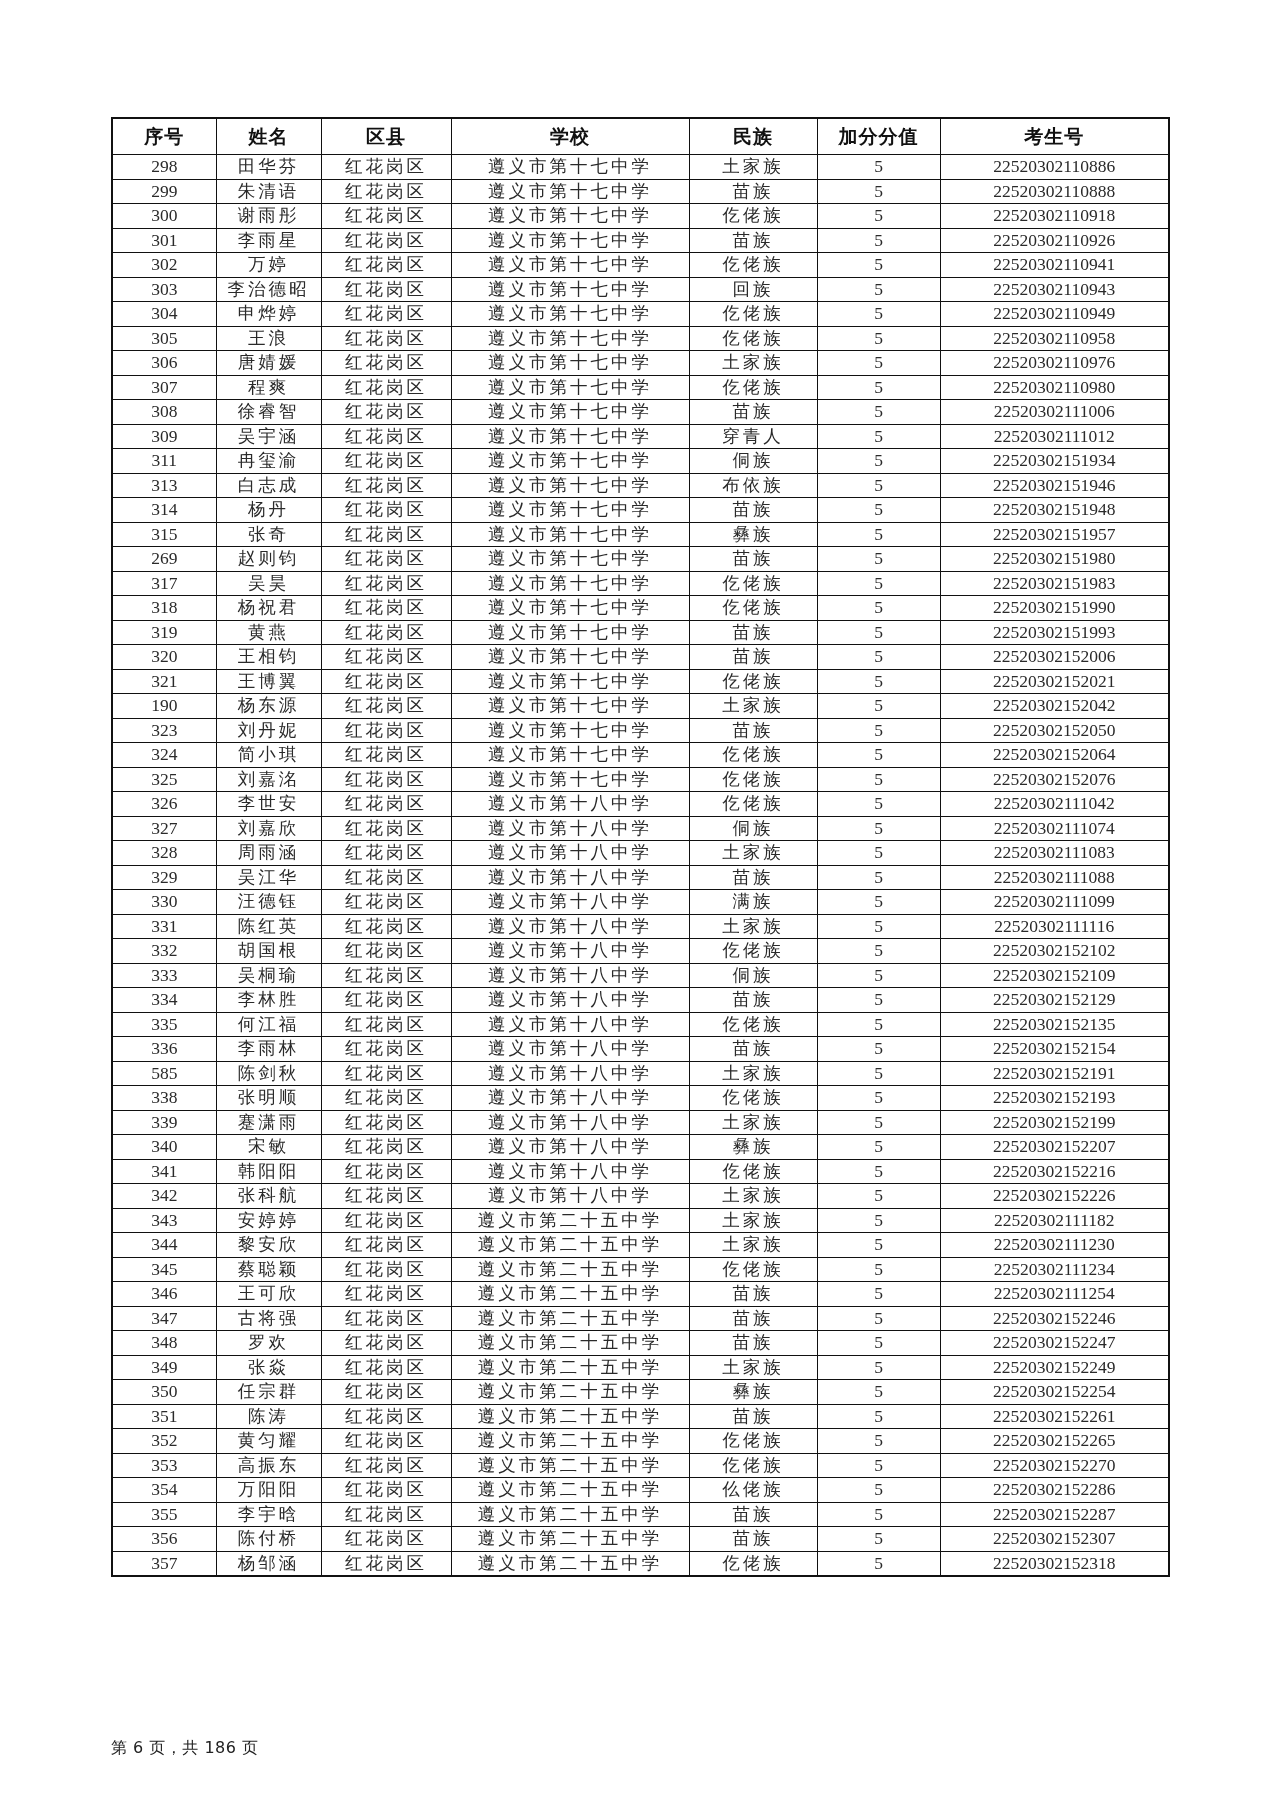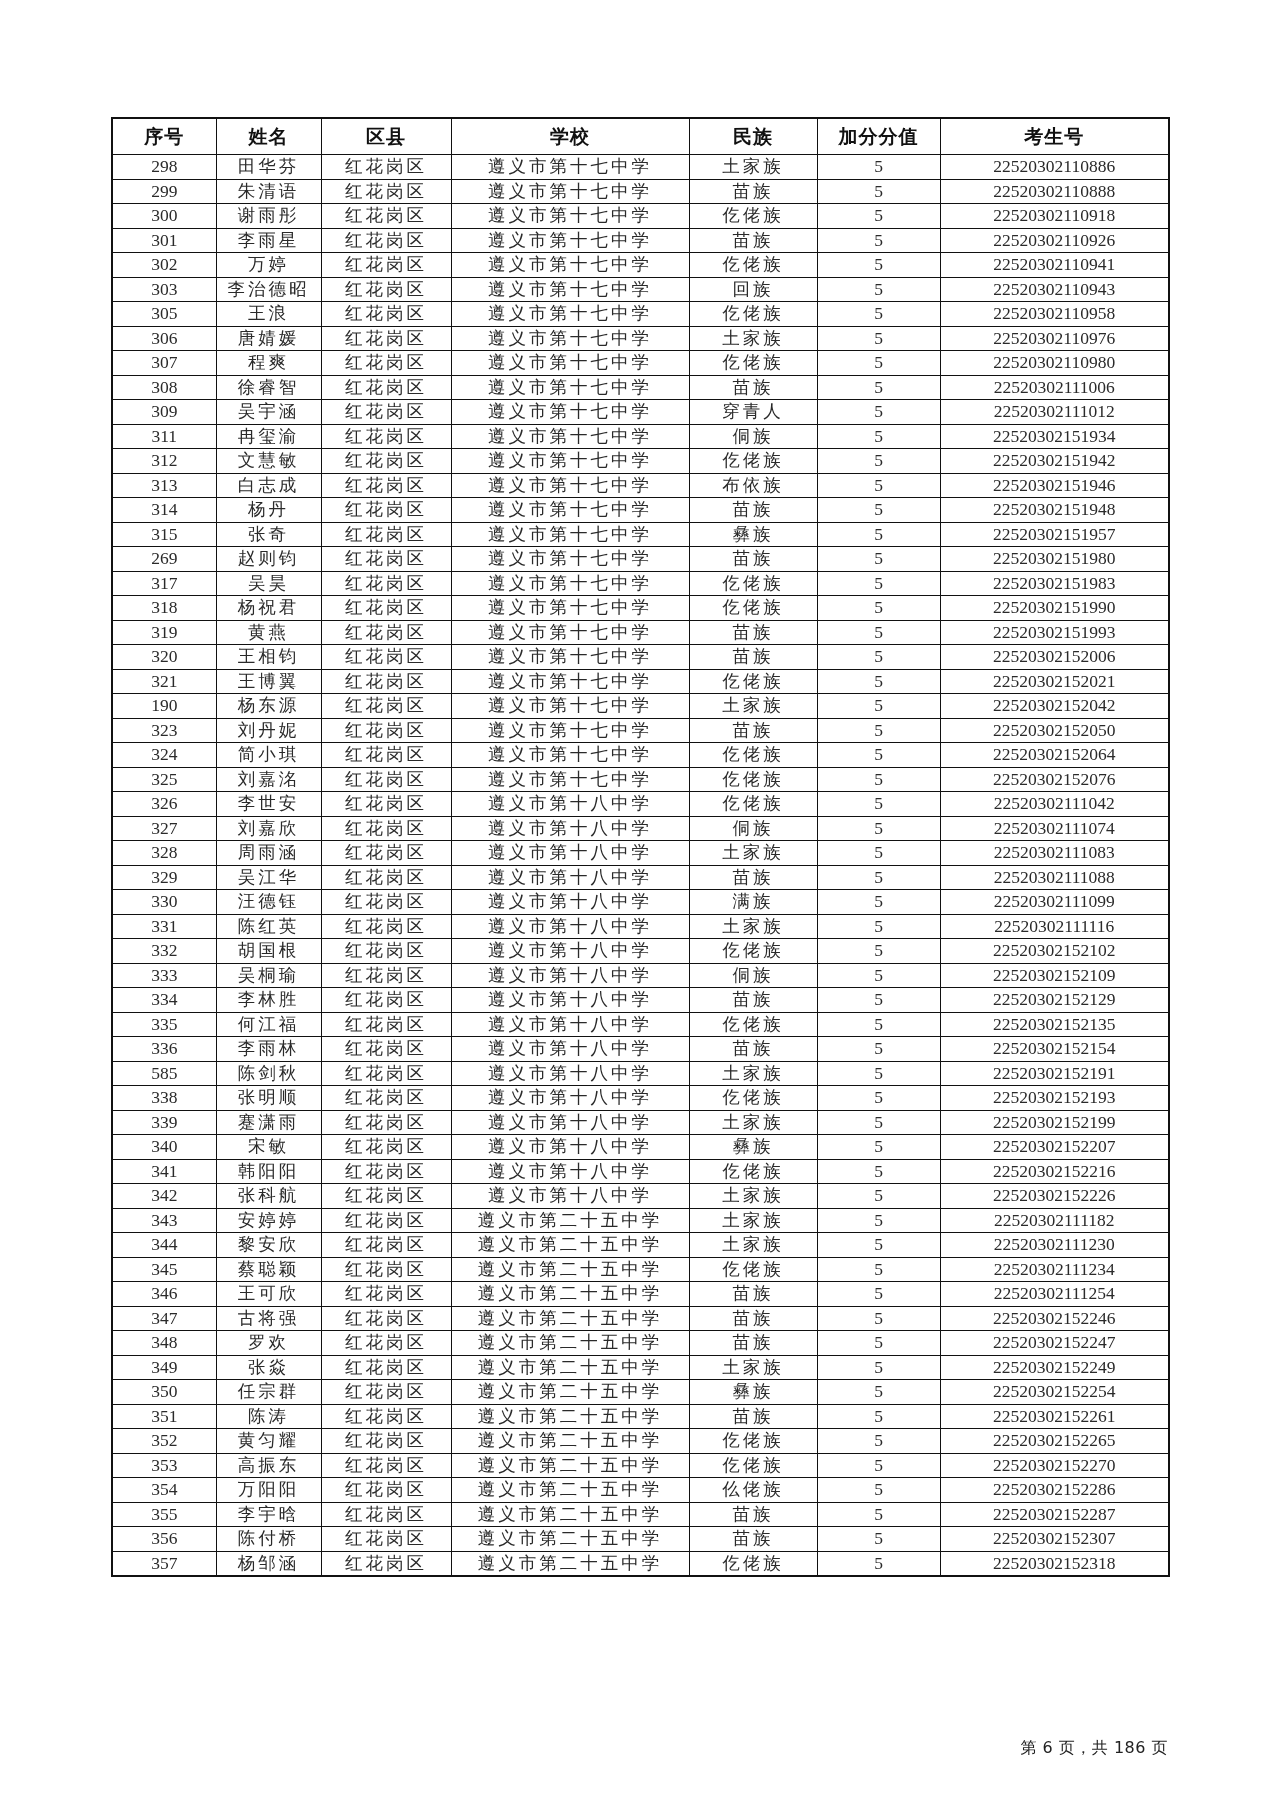--- a/index.html
+++ b/index.html
@@ -69,21 +69,21 @@
     }
     td.num {
       font-family: "Liberation Serif", "DejaVu Serif", serif;
       font-size: 18px;
     }
     .footer-page {
       position: absolute;
       left: 111px;
       width: 1057px;
       top: 1738px;
-      text-align: right;
+      text-align: left;
       font-family: "DejaVu Sans", "Liberation Sans", sans-serif;
       font-size: 16px;
       color: #222;
       letter-spacing: 0.5px;
     }
     .watermark {
       position: absolute;
       left: 1142px;
       top: 1856px;
       font-family: "DejaVu Sans", "Liberation Sans", sans-serif;
@@ -166,20 +166,29 @@
         <tr>
           <td class="num">303</td>
           <td class="cjk">李治德昭</td>
           <td class="cjk">红花岗区</td>
           <td class="cjk">遵义市第十七中学</td>
           <td class="cjk">回族</td>
           <td class="num">5</td>
           <td class="num">22520302110943</td>
         </tr>
         <tr>
+          <td class="num">304</td>
+          <td class="cjk">申烨婷</td>
+          <td class="cjk">红花岗区</td>
+          <td class="cjk">遵义市第十七中学</td>
+          <td class="cjk">仡佬族</td>
+          <td class="num">5</td>
+          <td class="num">22520302110949</td>
+        </tr>
+        <tr>
           <td class="num">305</td>
           <td class="cjk">王浪</td>
           <td class="cjk">红花岗区</td>
           <td class="cjk">遵义市第十七中学</td>
           <td class="cjk">仡佬族</td>
           <td class="num">5</td>
           <td class="num">22520302110958</td>
         </tr>
         <tr>
           <td class="num">306</td>
@@ -218,29 +227,20 @@
           <td class="num">22520302111012</td>
         </tr>
         <tr>
           <td class="num">311</td>
           <td class="cjk">冉玺渝</td>
           <td class="cjk">红花岗区</td>
           <td class="cjk">遵义市第十七中学</td>
           <td class="cjk">侗族</td>
           <td class="num">5</td>
           <td class="num">22520302151934</td>
-        </tr>
-        <tr>
-          <td class="num">312</td>
-          <td class="cjk">文慧敏</td>
-          <td class="cjk">红花岗区</td>
-          <td class="cjk">遵义市第十七中学</td>
-          <td class="cjk">仡佬族</td>
-          <td class="num">5</td>
-          <td class="num">22520302151942</td>
         </tr>
         <tr>
           <td class="num">313</td>
           <td class="cjk">白志成</td>
           <td class="cjk">红花岗区</td>
           <td class="cjk">遵义市第十七中学</td>
           <td class="cjk">布依族</td>
           <td class="num">5</td>
           <td class="num">22520302151946</td>
         </tr>

